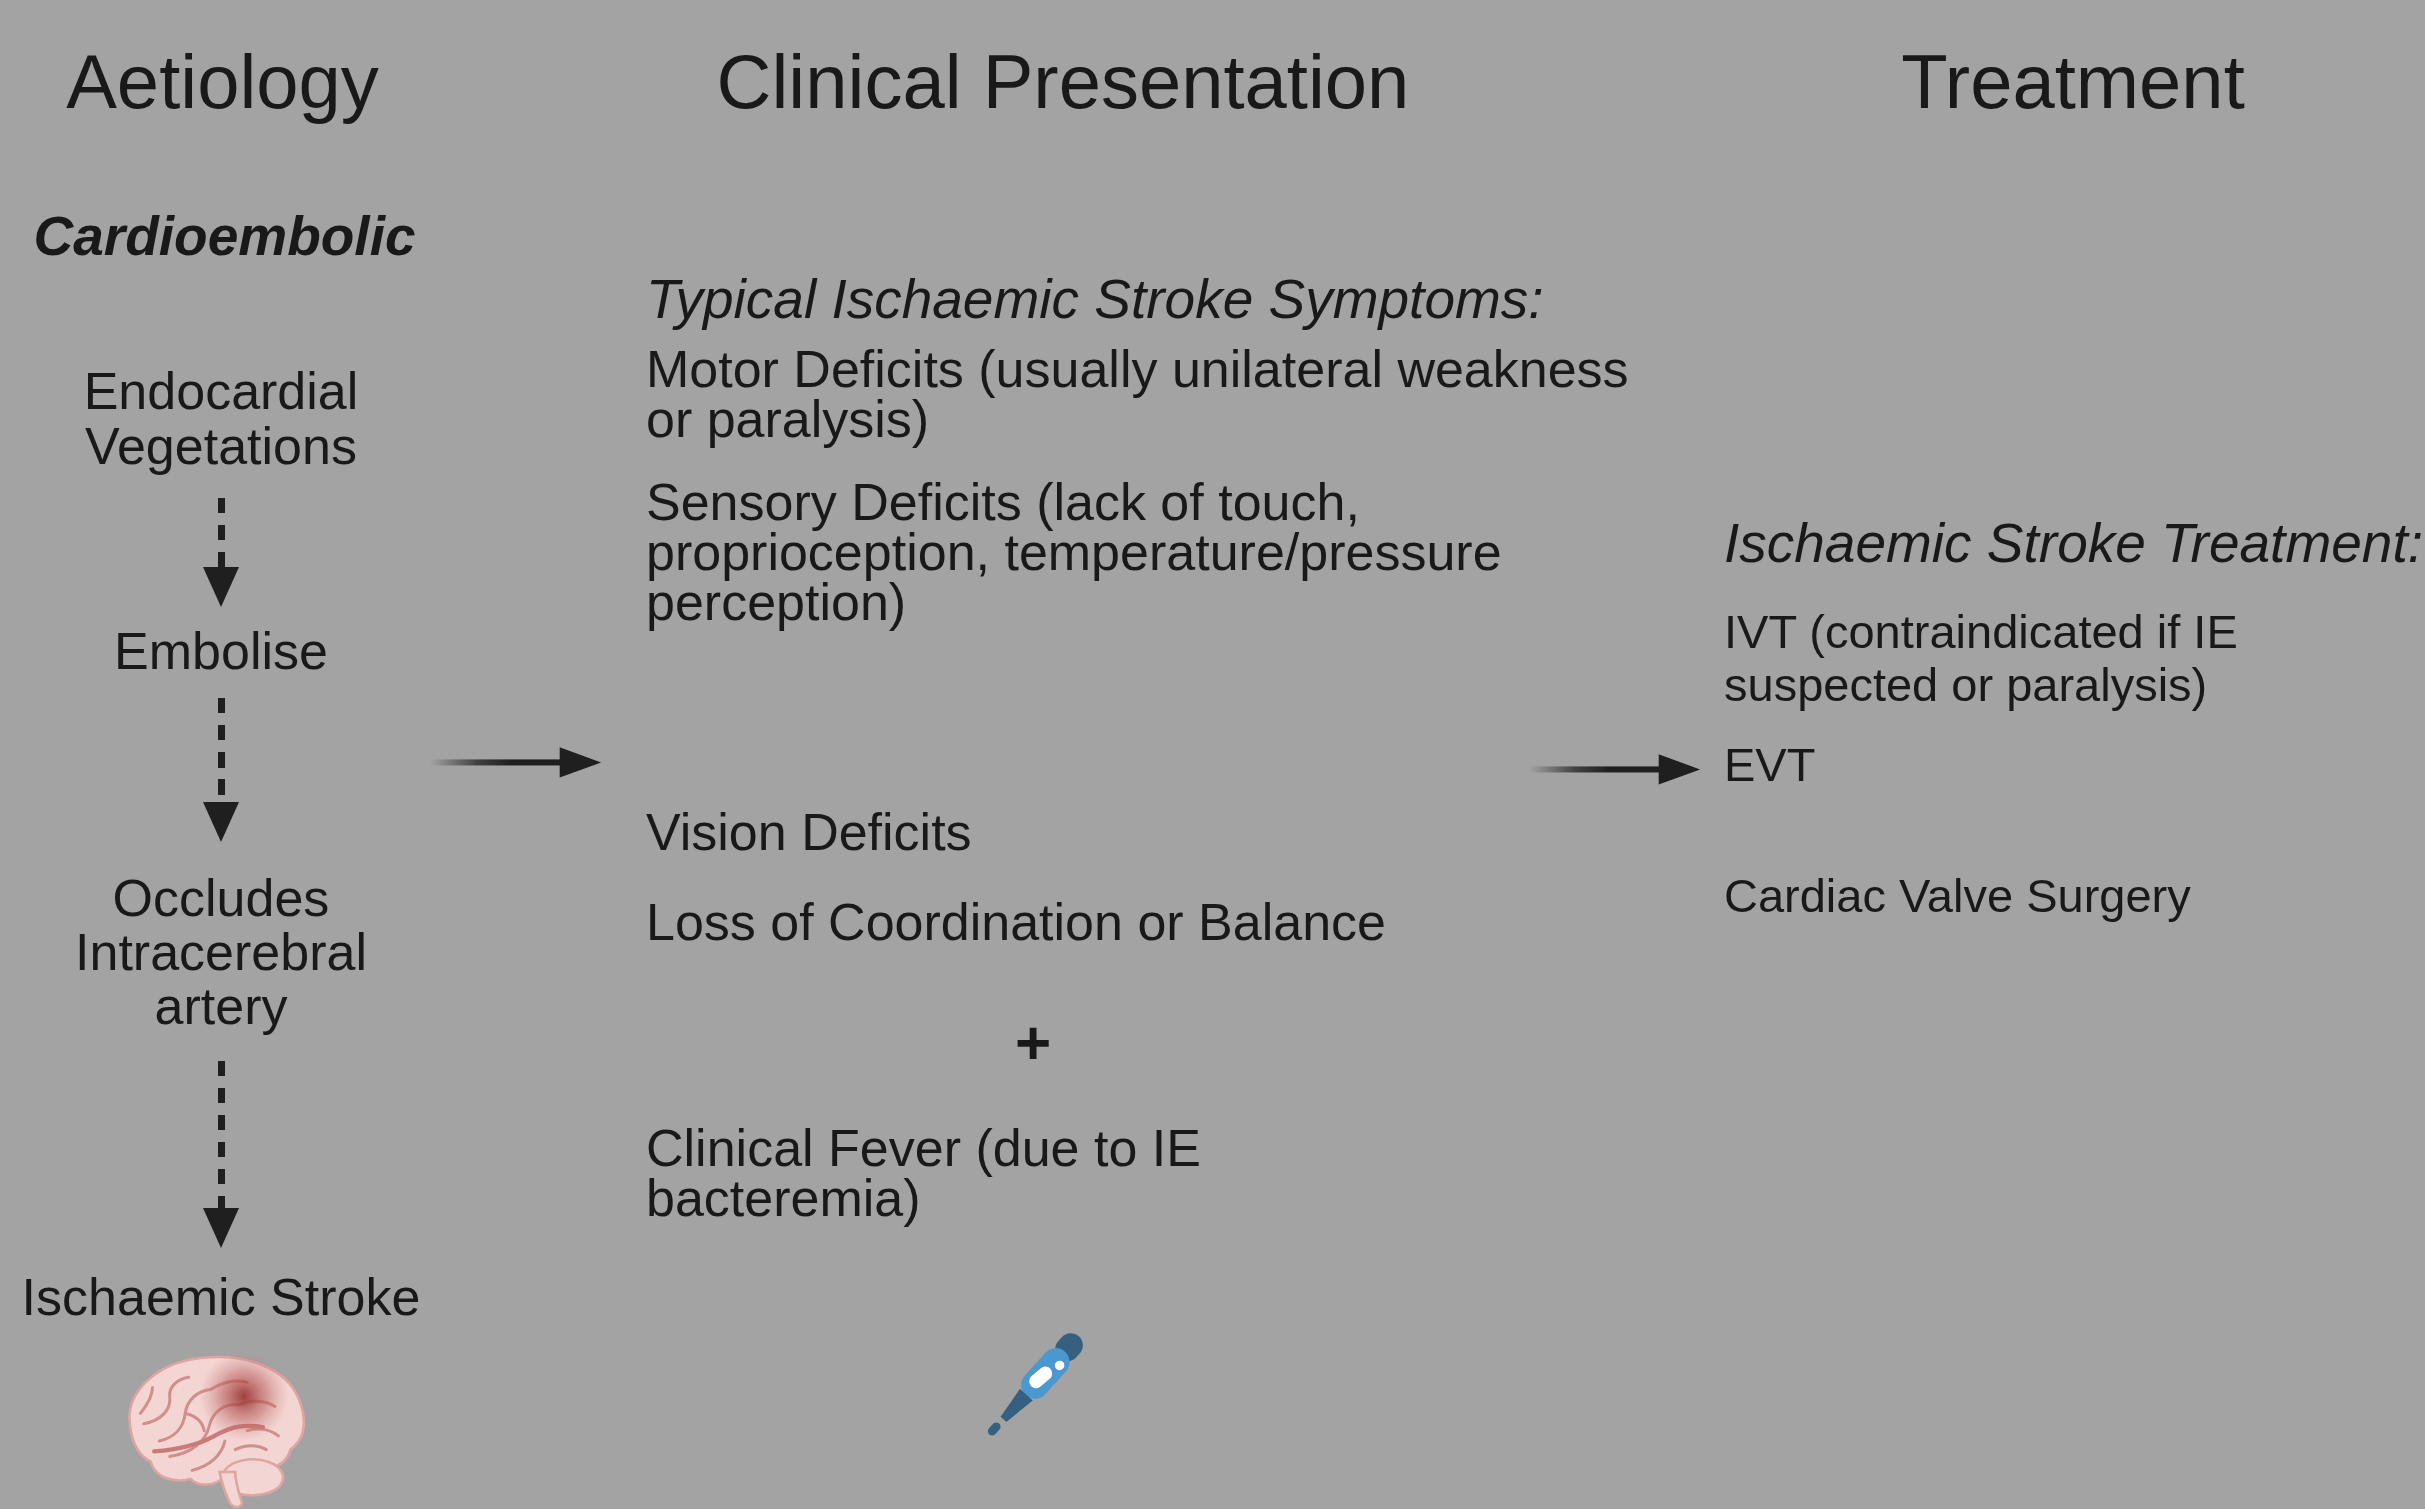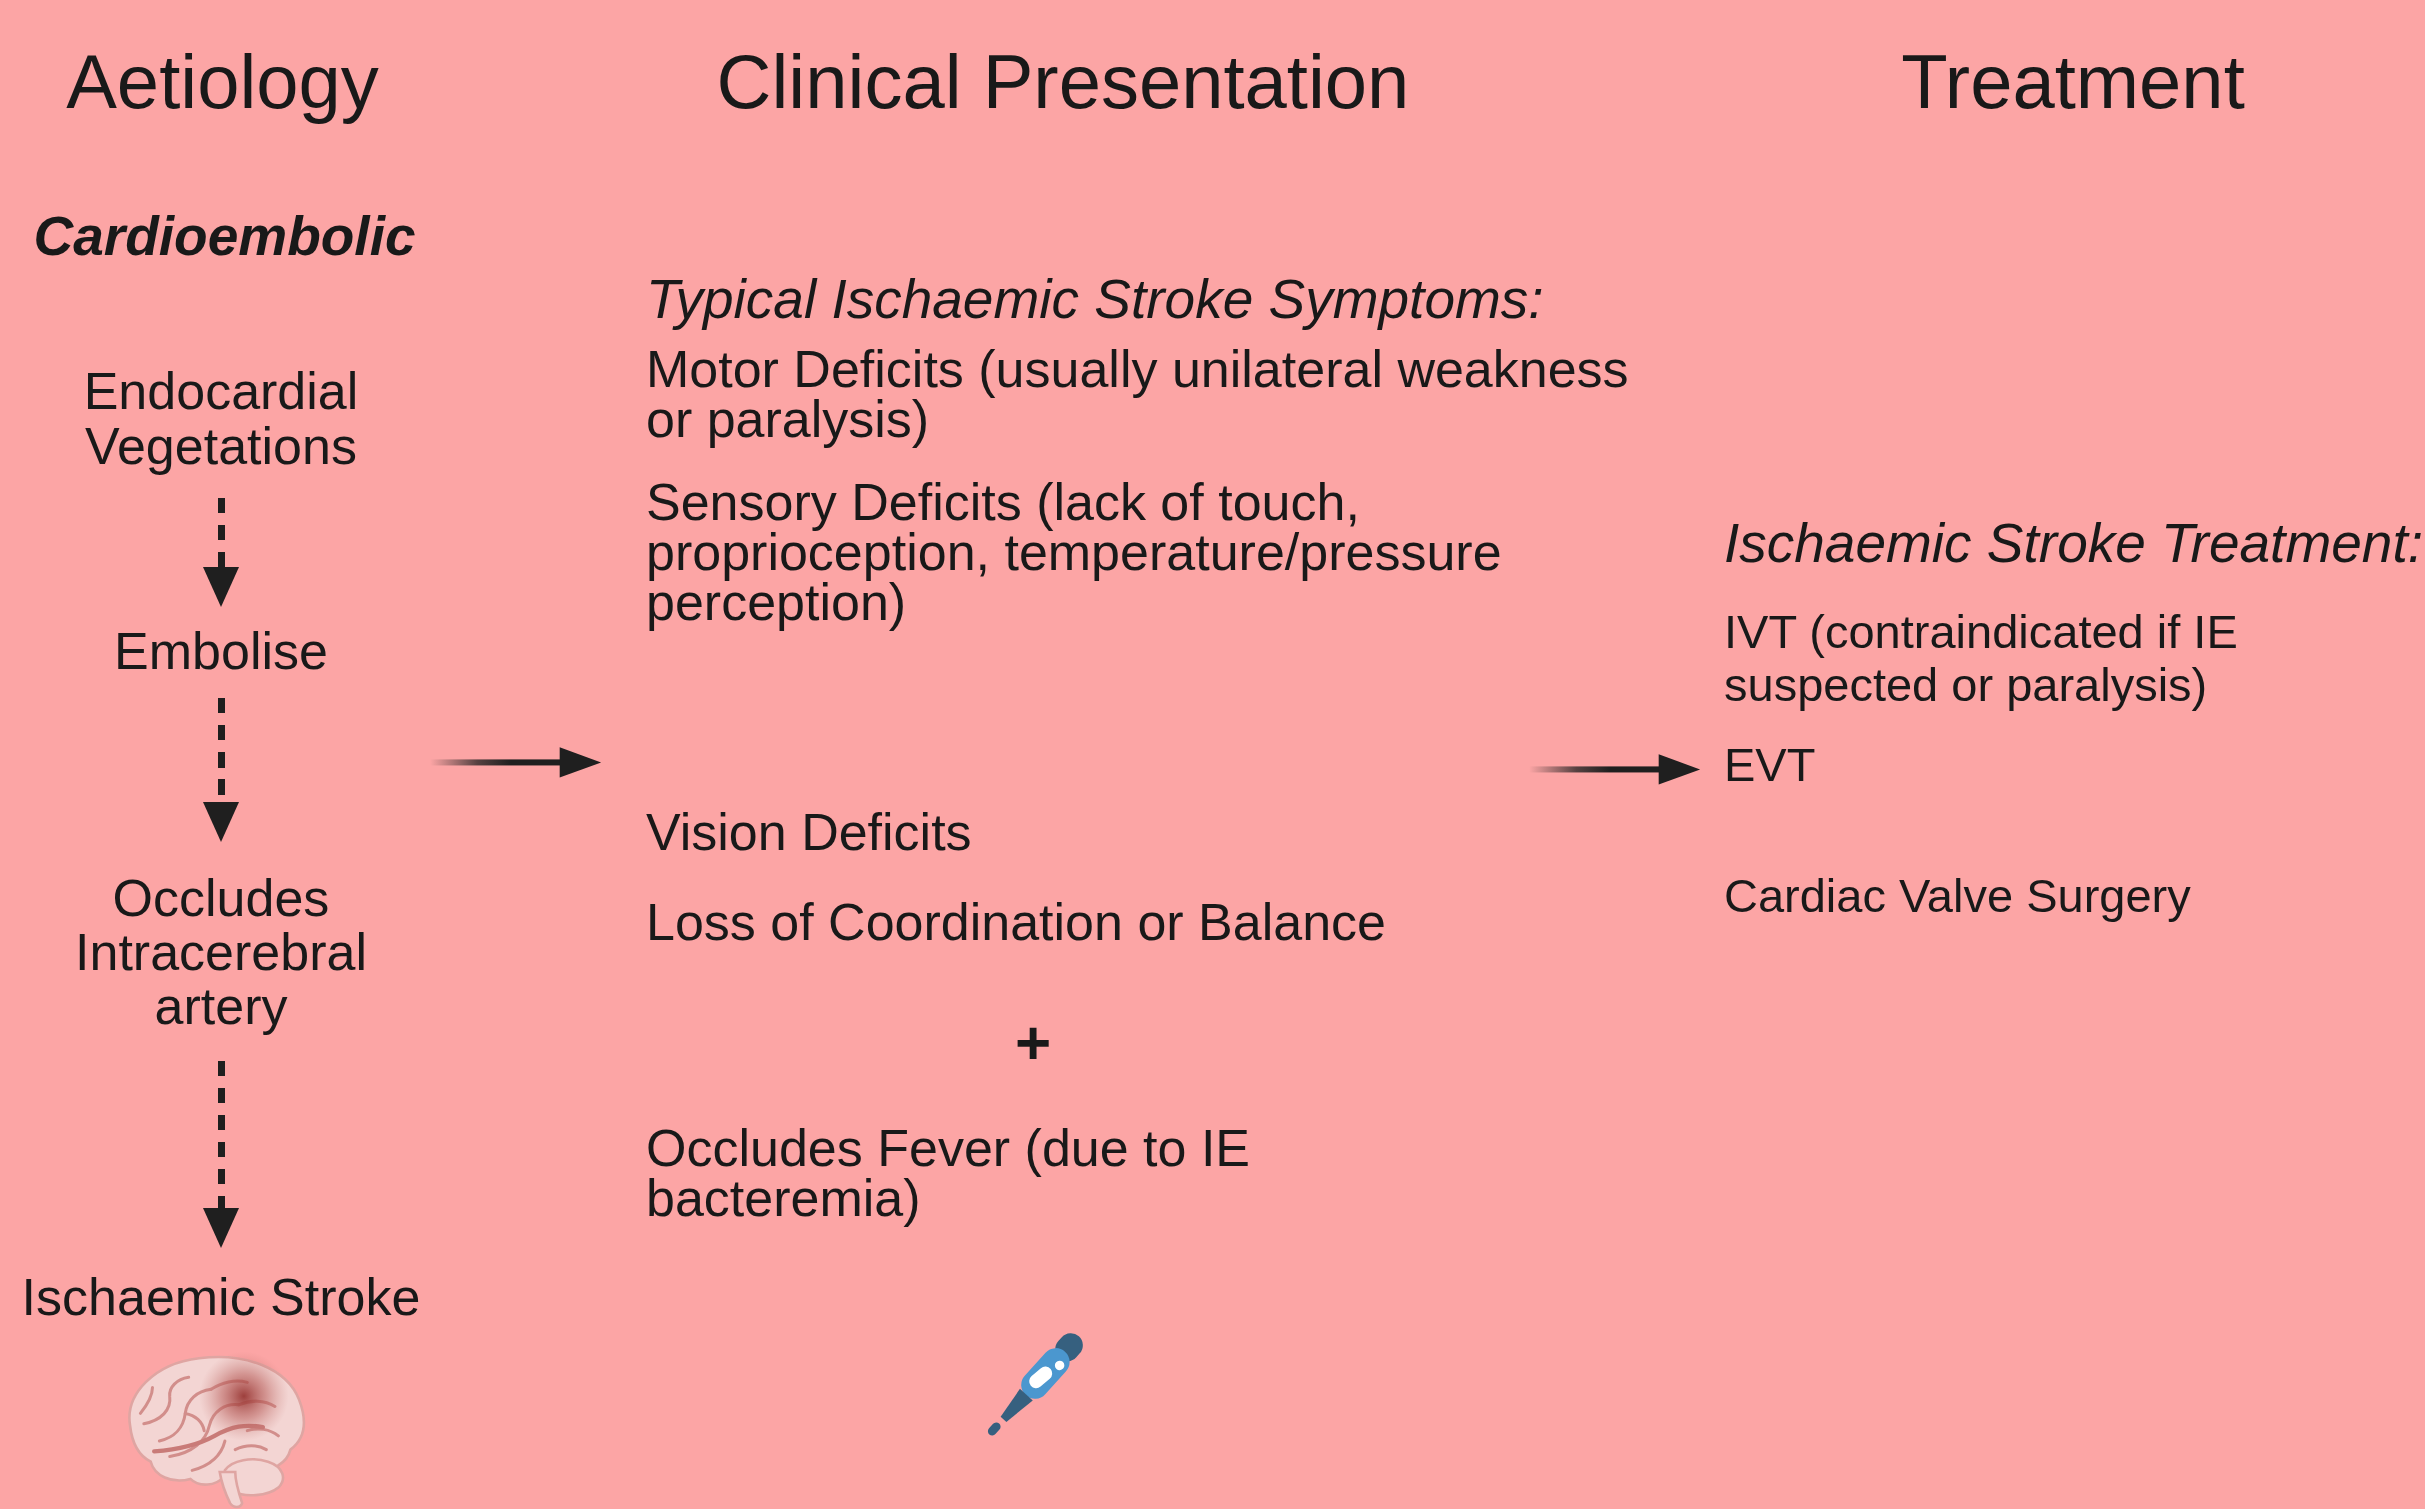--- a/index.html
+++ b/index.html
@@ -1,17 +1,17 @@
 <!DOCTYPE html>
 <html style="font-size:14px"><head>
 <meta charset="utf-8">
 <style>
   html,body{margin:0;padding:0;background:#ffffff;}
   #canvas{
-    position:relative;width:2426px;height:1510px;background:#fca5a5;overflow:hidden;
+    position:relative;width:2426px;height:1510px;background:#a3a3a3;overflow:hidden;
     font-family:"Liberation Sans","DejaVu Sans",sans-serif;color:#191919;
   }
   .abs{position:absolute;}
   .col-header{font-size:76px;font-weight:400;text-align:center;white-space:nowrap;letter-spacing:0px;}
   .cat-label{font-size:55px;font-weight:700;font-style:italic;text-align:center;white-space:nowrap;}
   .node{font-size:52px;line-height:55px;text-align:center;white-space:nowrap;}
   .body-block{font-size:52px;line-height:50px;white-space:nowrap;}
   .sub-heading{font-size:55px;font-style:italic;white-space:nowrap;}
   .treat-block{font-size:47px;line-height:53px;white-space:nowrap;}
   .plus{font-size:62px;font-weight:600;text-align:center;line-height:62px;}
@@ -141,21 +141,21 @@
     <div>Vision Deficits</div>
   </div>
 
   <div class="abs body-block" style="left:646px;top:897px;">
     <div>Loss of Coordination or Balance</div>
   </div>
 
   <div class="abs plus" style="left:990px;top:1012px;width:86px;">+</div>
 
   <div class="abs body-block" style="left:646px;top:1123px;">
-    <div>Occludes Fever (due to IE</div>
+    <div>Clinical Fever (due to IE</div>
     <div>bacteremia)</div>
   </div>
 
   <div class="abs" style="left:966px;top:1316px;width:138px;height:138px;">
     <svg width="138" height="138" viewBox="0 0 160 160">
       <g transform="rotate(42 80 80)">
 
         <rect x="66" y="4" width="28" height="34" rx="14" fill="#36607f"></rect>
 
         <rect x="64" y="28" width="32" height="68" rx="16" fill="#4b97cf"></rect>

